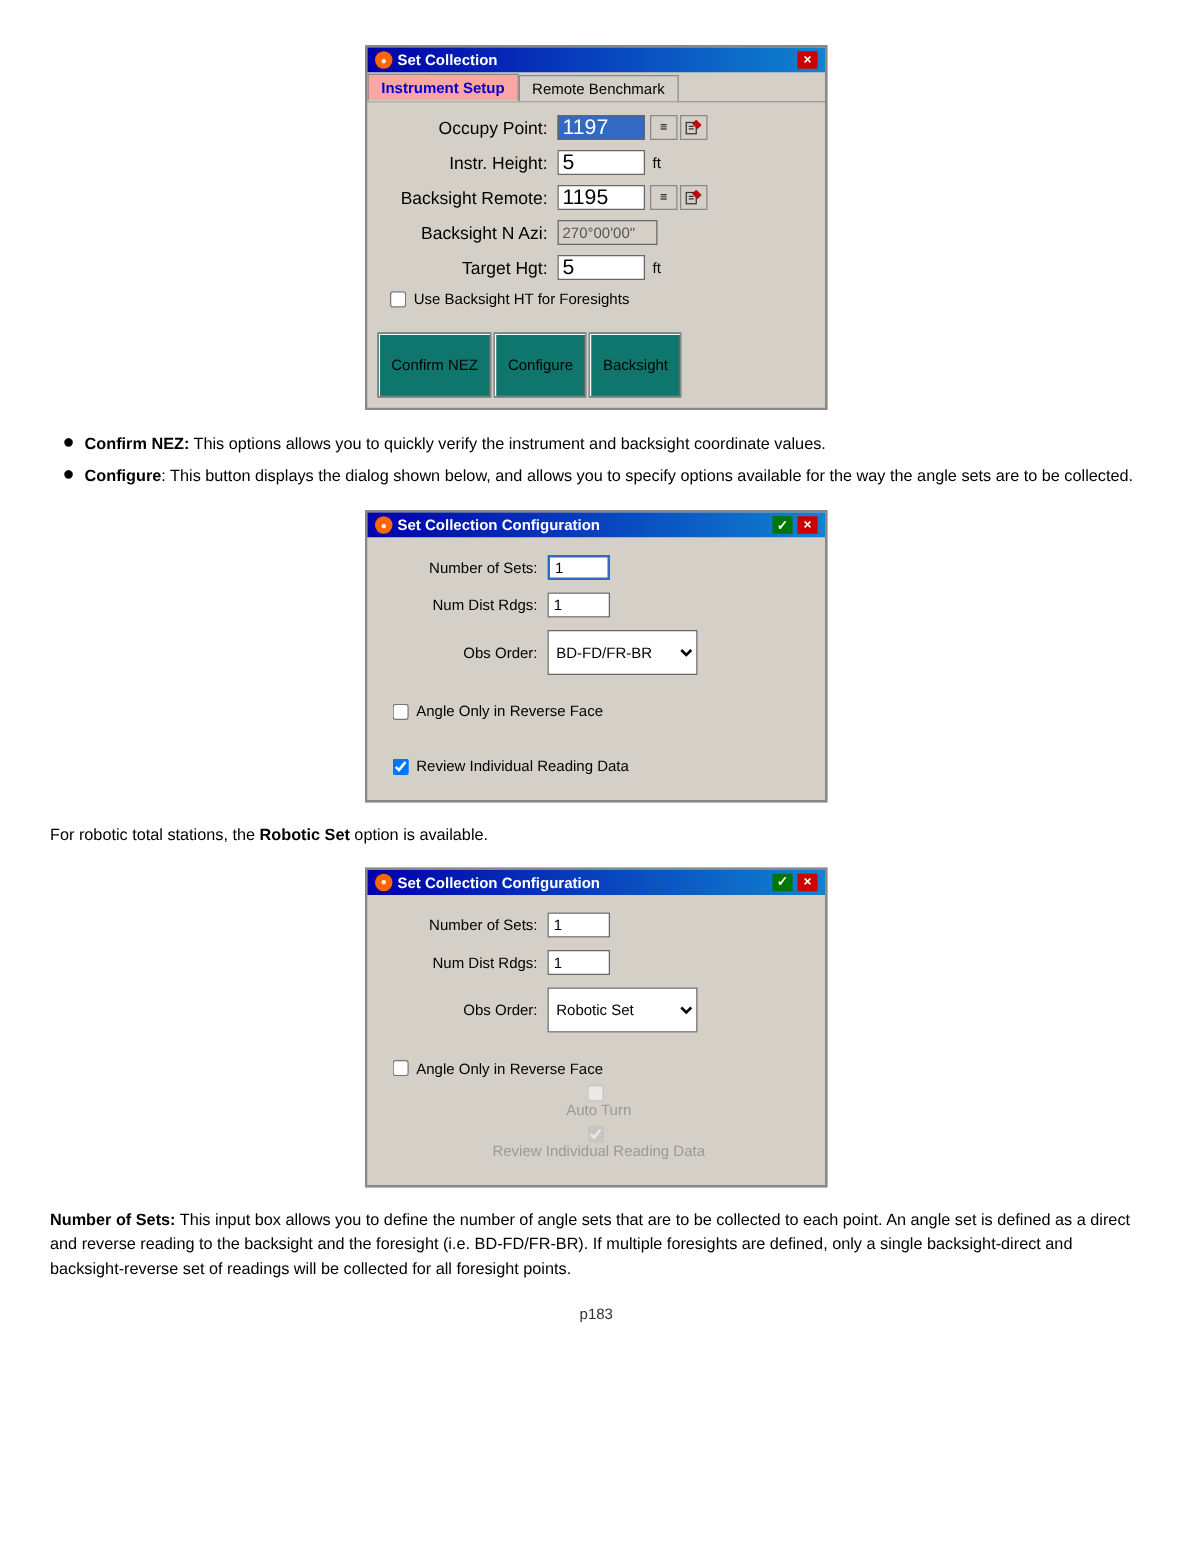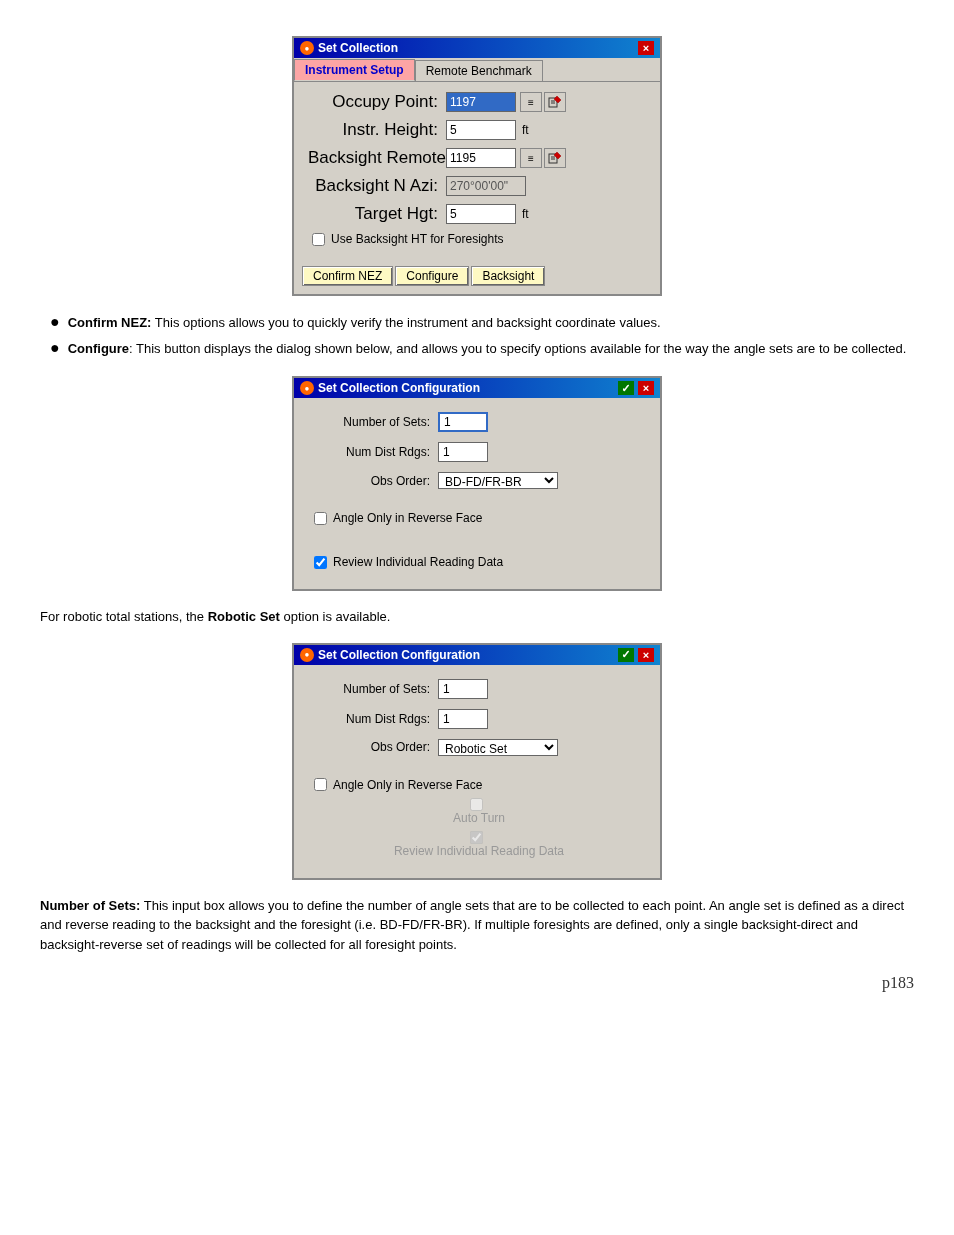--- a/index.html
+++ b/index.html
@@ -100,28 +100,28 @@
     }
     .form-row {
       display: flex;
       align-items: center;
       margin-bottom: 8px;
     }
     .form-label {
       width: 130px;
       text-align: right;
       margin-right: 8px;
-      font-size: 17px;
+      font-size: 14px;
       white-space: nowrap;
     }
     .form-input {
       border: 1px solid #666;
       background: #fff;
       padding: 1px 3px;
-      font-size: 12px;
+      font-size: 17px;
       width: 70px;
       height: 20px;
     }
     .form-input.highlighted {
       background: #316ac5;
       color: #fff;
     }
     .form-unit {
       margin-left: 6px;
       font-size: 12px;
@@ -176,22 +176,22 @@
       font-size: 12px;
     }
     .dialog-footer-btns {
       display: flex;
       gap: 2px;
       padding: 4px 8px 8px 8px;
       background: #d4d0c8;
     }
     .footer-btn {
       border: 1px solid #888;
-      background: #fef9c3;
-      padding: 2px 10px;
+      background: #0f766e;
+      padding: 18px 10px;
       font-size: 12px;
       cursor: pointer;
       box-shadow: 1px 1px 0 #fff inset, -1px -1px 0 #666 inset;
     }
 
     
     .config-form-row {
       display: flex;
       align-items: center;
       margin-bottom: 10px;
@@ -217,21 +217,21 @@
       font-size: 12px;
       width: 50px;
       height: 20px;
     }
     .config-select {
       border: 1px solid #666;
       background: #fff;
       padding: 1px 2px;
       font-size: 12px;
       width: 120px;
-      height: 17px;
+      height: 36px;
     }
 
     
     .bullet-section {
       margin: 18px 0;
     }
     .bullet-item {
       display: flex;
       margin-bottom: 8px;
       padding-left: 10px;
@@ -258,25 +258,24 @@
     
     .para-text {
       font-size: 13px;
       line-height: 1.5;
       margin: 10px 0;
     }
     .para-text b { font-weight: bold; }
 
     
     .page-num {
-      text-align: right;
-      font-size: 16px;
+      text-align: center;
+      font-size: 12px;
       margin-top: 20px;
       color: #333;
-      font-family: Liberation Serif, serif;
     }
 
     
     .grayed {
       color: #999;
       flex-direction: column;
     }
 
     .titlebar-btns {
       display: flex;

